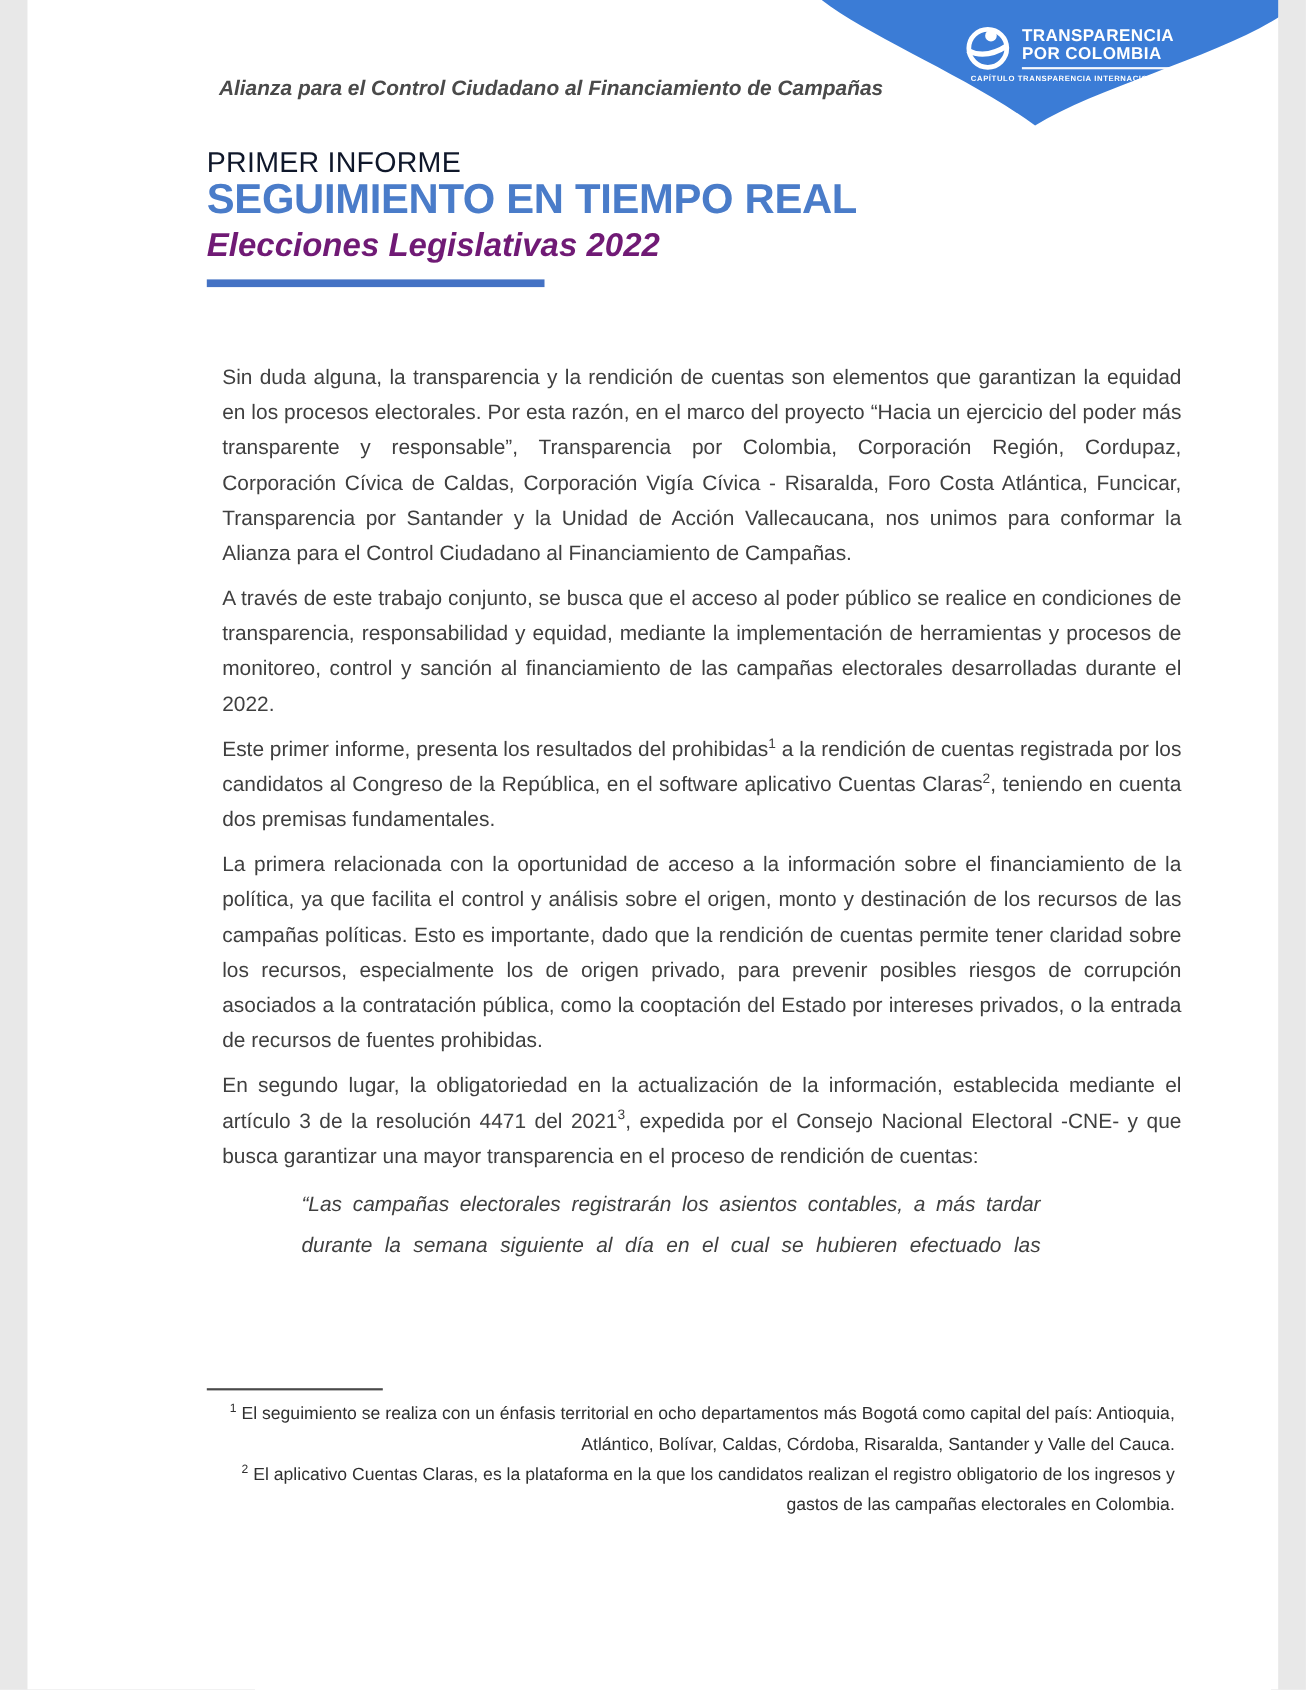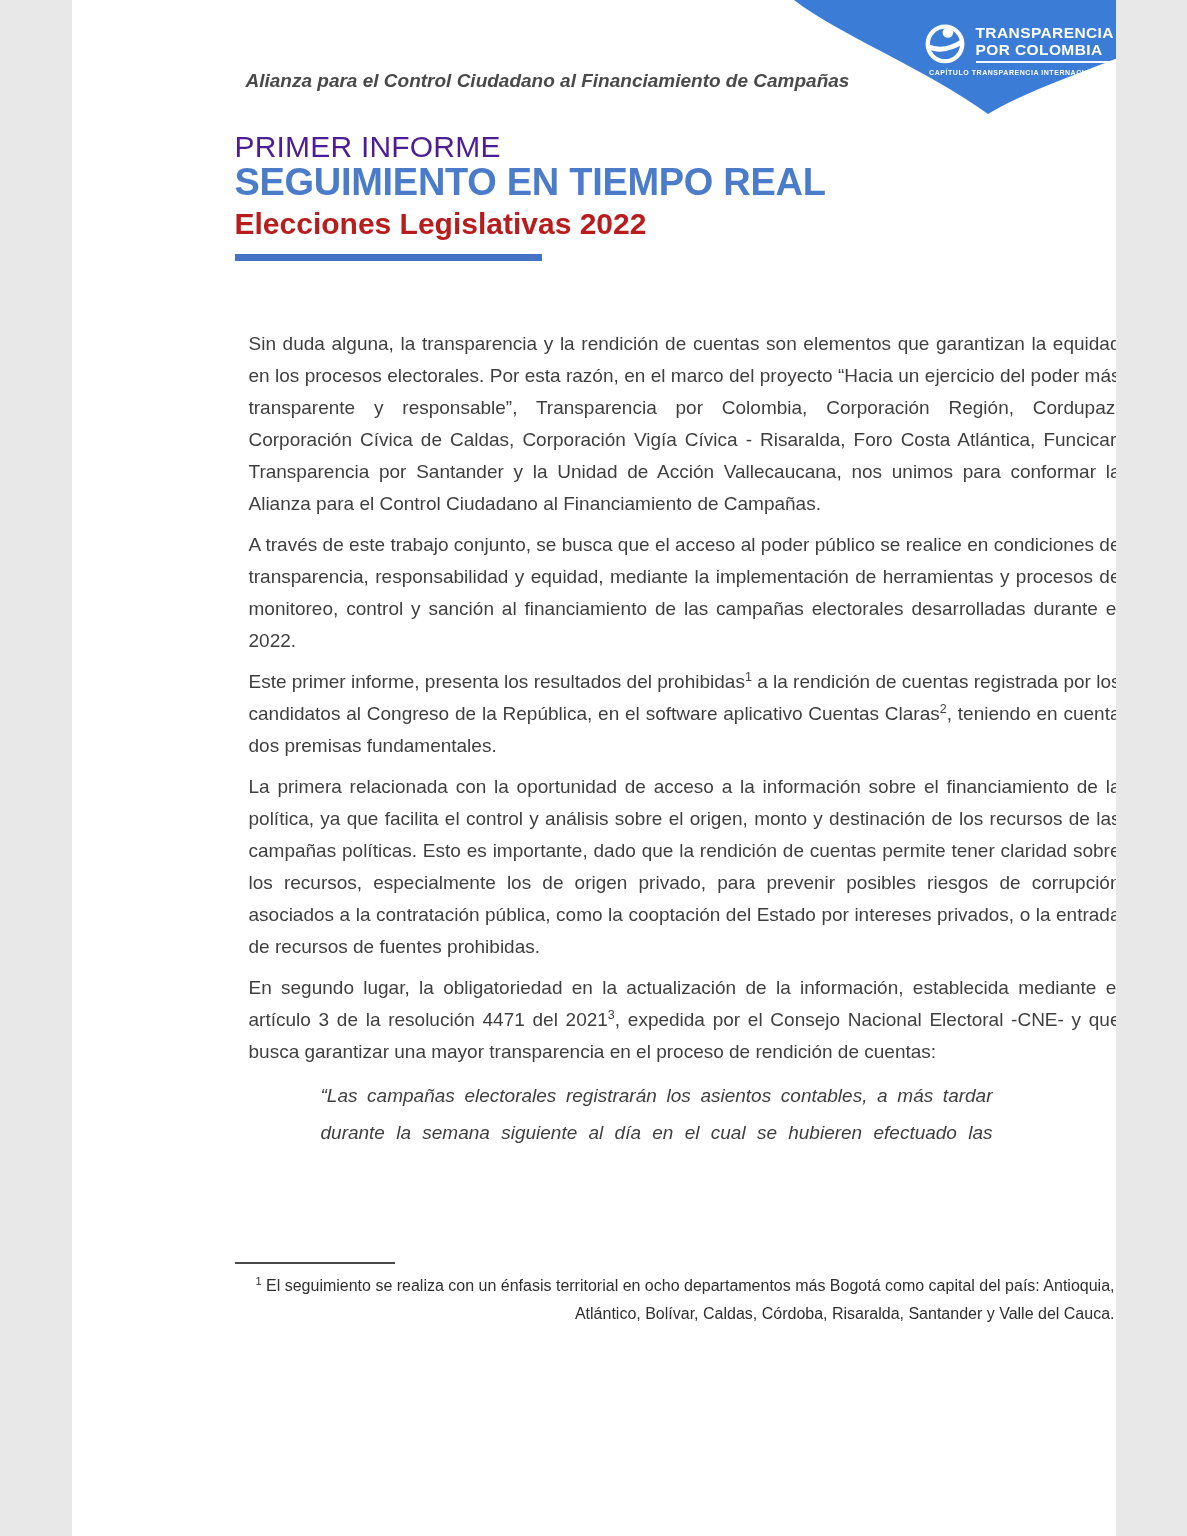--- a/index.html
+++ b/index.html
@@ -1,18 +1,18 @@
 <!DOCTYPE html>
 <html><head>
 <meta charset="utf-8">
 <style>
   html,body{margin:0;padding:0;background:#e8e8e8;}
   .page{
     position:relative;
-    width:1044px;height:1536px;
+    width:1137px;height:1536px;
     margin:0 auto;
     background:#ffffff;
     font-family:"Liberation Sans", sans-serif;
     color:#3f3f3f;
     overflow:hidden;
   }
 
   
   .banner-svg{position:absolute;left:720px;top:0;}
   .logo{position:absolute;left:850px;top:20px;color:#fff;}
@@ -25,23 +25,23 @@
   
   .header-line{
     position:absolute;left:163px;top:70px;
     font-size:19px;font-weight:bold;font-style:italic;color:#4a4a4a;
     white-space:nowrap;
     margin-left:11px;
   }
 
   
   .title-block{position:absolute;left:163px;top:134px;}
-  .kicker{font-size:30px;line-height:26px;color:#4c1d95;letter-spacing:0.2px;}
+  .kicker{font-size:26px;line-height:26px;color:#0f172a;letter-spacing:0.2px;}
   .main-title{font-size:38px;line-height:44px;font-weight:bold;color:#4a7cc9;letter-spacing:-0.3px;text-align:right;}
-  .sub-title{font-size:30px;line-height:40px;font-weight:bold;color:#b91c1c;}
+  .sub-title{font-size:30px;line-height:40px;font-weight:bold;font-style:italic;color:#701a75;}
   .title-rule{width:307px;height:7px;background:#4472c4;margin-top:10px;}
 
   
   .body-text{position:absolute;left:177px;top:328px;width:872px;}
   .body-text p{
     margin:0 0 9px 0;
     font-size:19px;line-height:32px;
     text-align:justify;
   }
   .body-text sup{font-size:12.5px;line-height:0;}
@@ -100,15 +100,16 @@
     <p>A través de este trabajo conjunto, se busca que el acceso al poder público se realice en condiciones de transparencia, responsabilidad y equidad, mediante la implementación de herramientas y procesos de monitoreo, control y sanción al financiamiento de las campañas electorales desarrolladas durante el 2022.</p>
     <p><span>Este primer informe, presenta los resultados del prohibidas</span><sup>1</sup><span> a la rendición de cuentas registrada por los candidatos al Congreso de la República, en el software aplicativo Cuentas Claras</span><sup>2</sup><span>, teniendo en cuenta dos premisas fundamentales.</span></p>
     <p>La primera relacionada con la oportunidad de acceso a la información sobre el financiamiento de la política, ya que facilita el control y análisis sobre el origen, monto y destinación de los recursos de las campañas políticas. Esto es importante, dado que la rendición de cuentas permite tener claridad sobre los recursos, especialmente los de origen privado, para prevenir posibles riesgos de corrupción asociados a la contratación pública, como la cooptación del Estado por intereses privados, o la entrada de recursos de fuentes prohibidas.</p>
     <p><span>En segundo lugar, la obligatoriedad en la actualización de la información, establecida mediante el artículo 3 de la resolución 4471 del 2021</span><sup>3</sup><span>, expedida por el Consejo Nacional Electoral -CNE- y que busca garantizar una mayor transparencia en el proceso de rendición de cuentas:</span></p>
     <p class="quote">“Las campañas electorales registrarán los asientos contables, a más tardar durante la semana siguiente al día en el cual se hubieren efectuado las</p>
   </div>
 
   <div class="footnotes">
     <div class="fn-separator"></div>
     <p><sup>1</sup><span> El seguimiento se realiza con un énfasis territorial en ocho departamentos más Bogotá como capital del país: Antioquia, Atlántico, Bolívar, Caldas, Córdoba, Risaralda, Santander y Valle del Cauca.</span></p>
+    <p><sup>2</sup><span> El aplicativo Cuentas Claras, es la plataforma en la que los candidatos realizan el registro obligatorio de los ingresos y gastos de las campañas electorales en Colombia.</span></p>
   </div>
 
 </div>
 
 </body></html>

